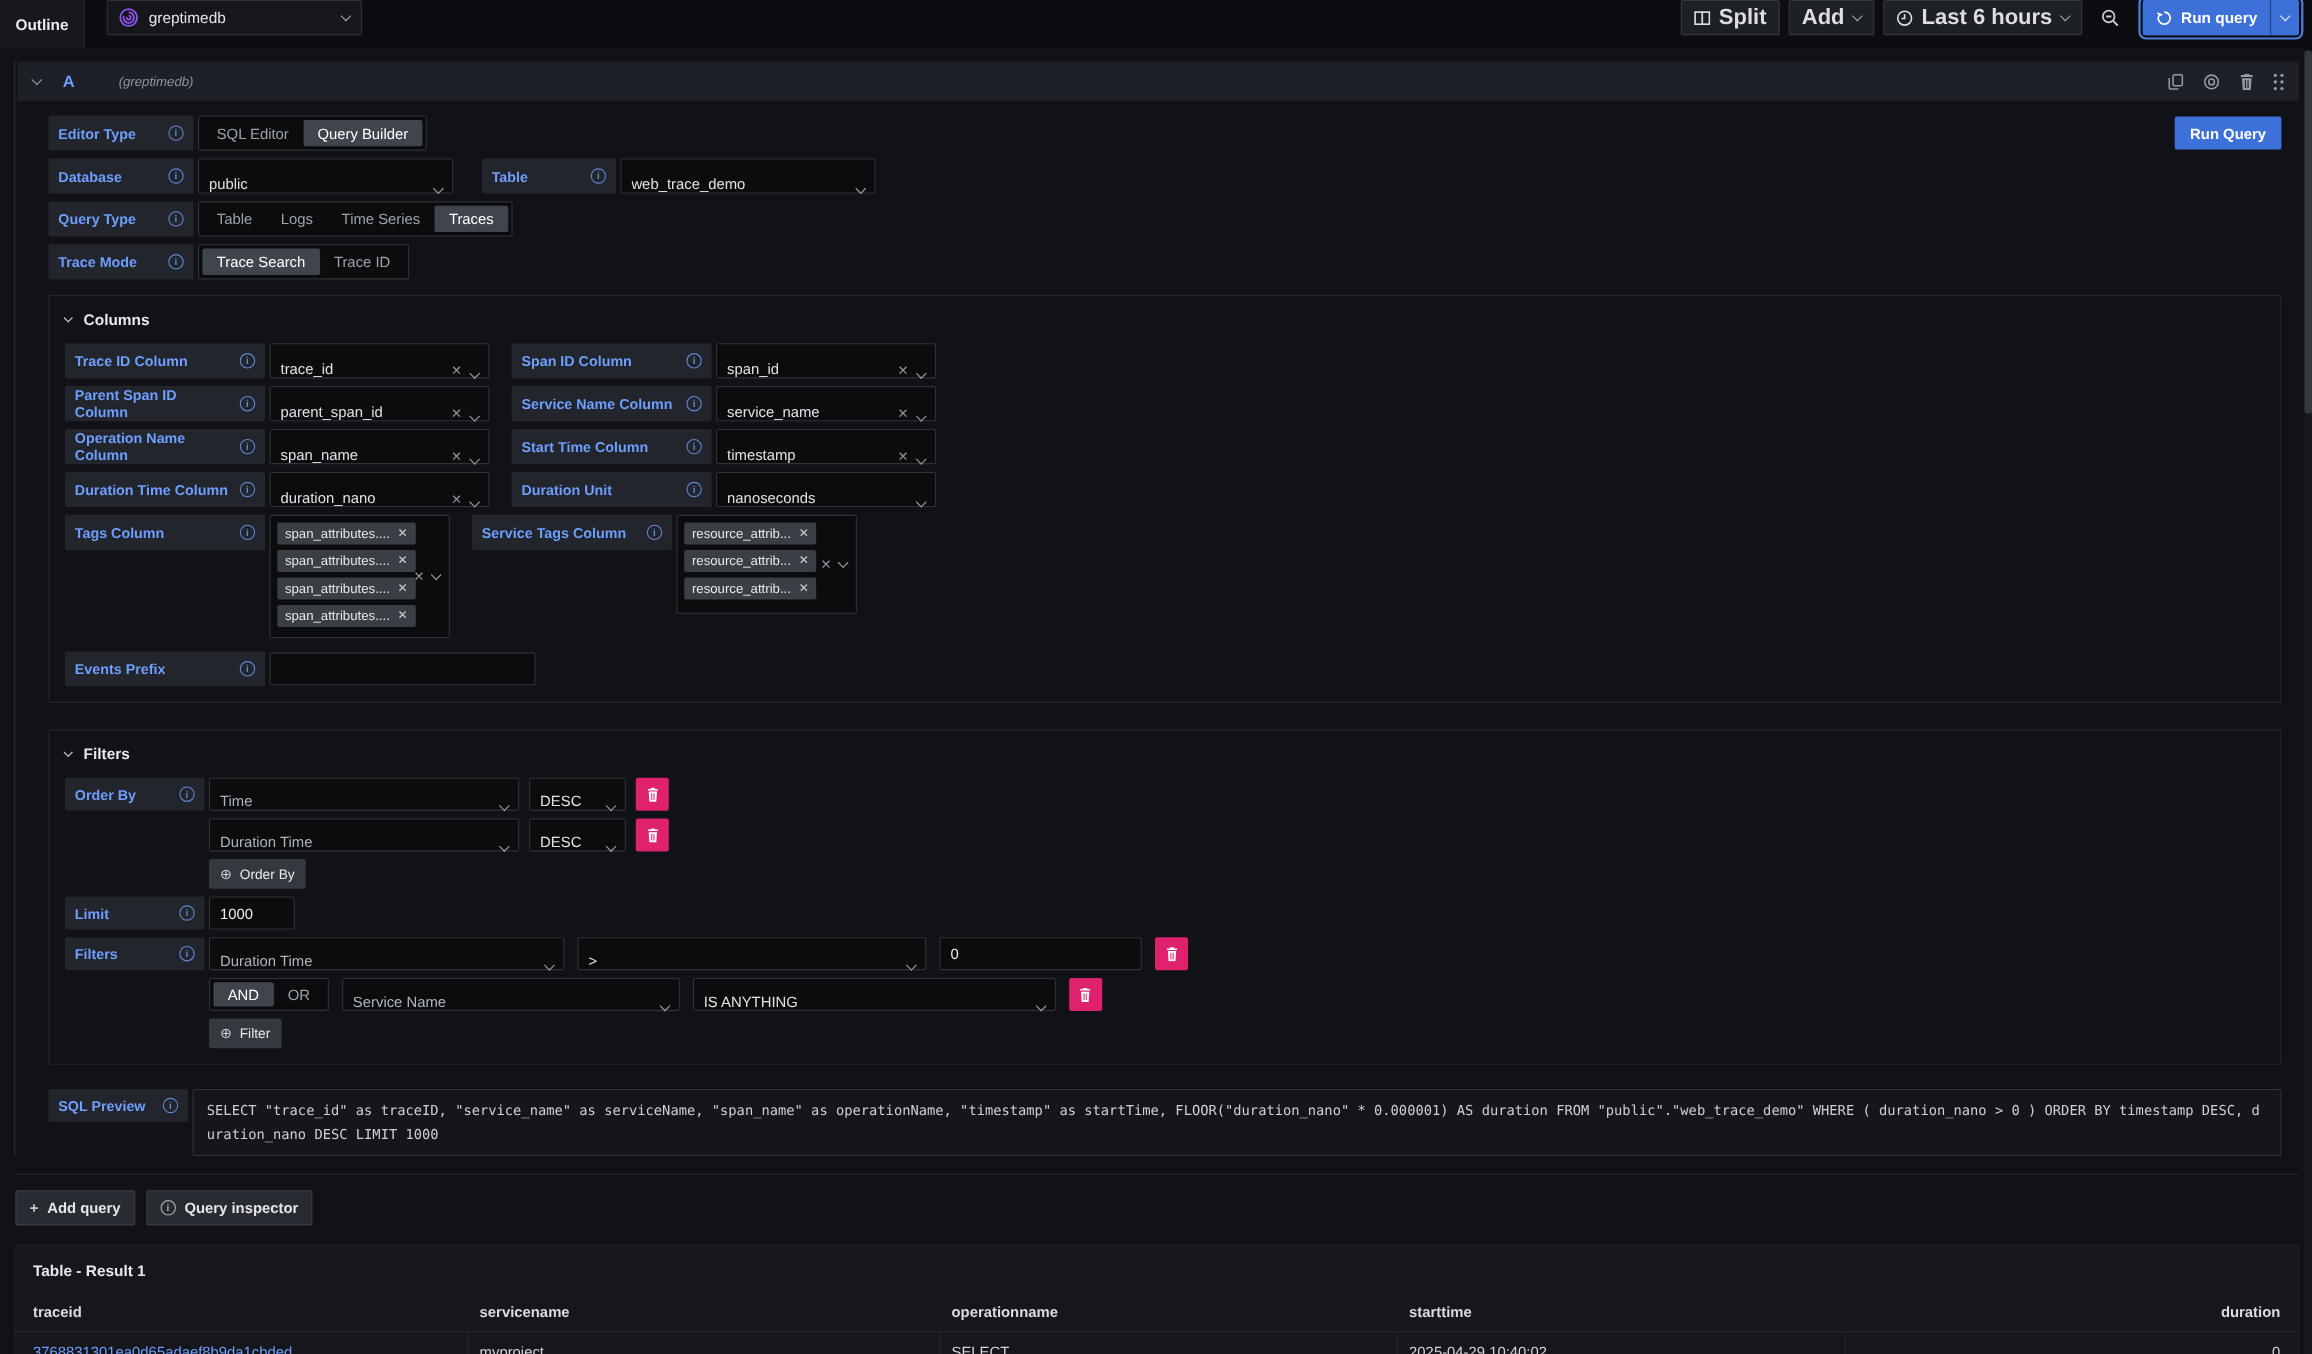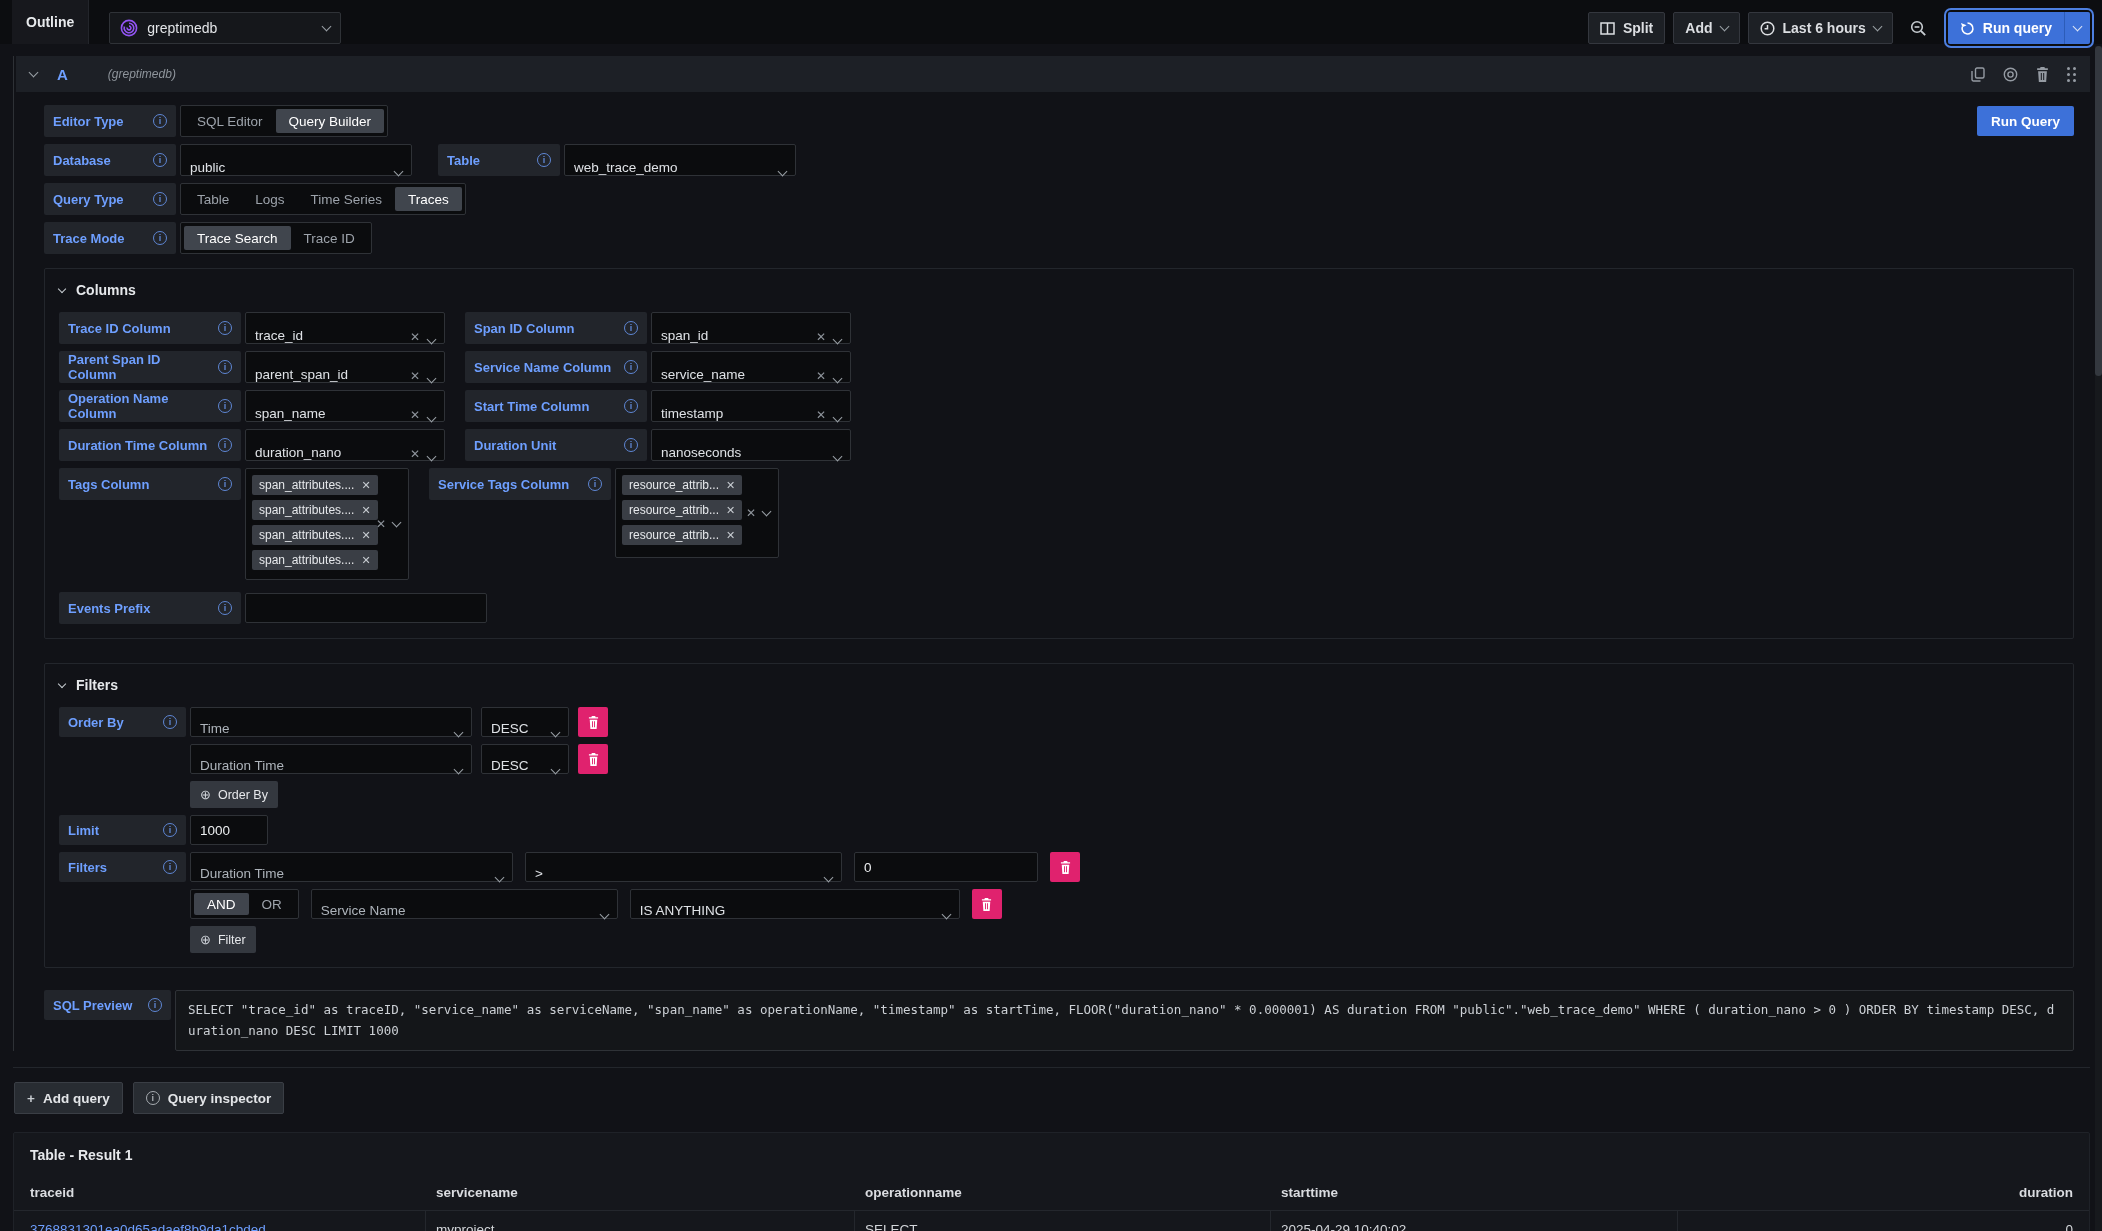--- a/index.html
+++ b/index.html
@@ -2,29 +2,29 @@
 <html><head>
 <meta charset="utf-8">
 <style>
   * { box-sizing: border-box; margin: 0; padding: 0; }
   html,body { width:2102px; height:1231px; }
   body {
     background:#111217; color:#d8dade; overflow:hidden; position:relative;
     font-family:"Liberation Sans", sans-serif; font-size:13px;
   }
   
-  .topbar { height:44px; background:#0c0d10; display:flex; align-items:flex-end; padding:0 12px 0 12px; gap:8px; }
+  .topbar { height:44px; background:#0c0d10; display:flex; align-items:flex-start; padding:0 12px 0 0; gap:8px; }
   .outline-btn { height:44px; display:flex; align-items:center; padding:0 14px; background:#17181d;
     color:#e8eaed; font-weight:700; font-size:14px; border-right:1px solid #23252b; cursor:pointer;}
   .ds-picker { height:32px; width:232px; margin-left:12px; display:flex; align-items:center; gap:9px;
     padding:0 10px; background:#15171b; border:1px solid #2f3237; border-radius:2px; cursor:pointer; }
   .ds-name { flex:1; font-size:14px; font-weight:500; color:#e3e5e8; }
   .tb-spacer { flex:1; }
   .tbtn { height:32px; display:inline-flex; align-items:center; gap:8px; padding:0 11px; background:#1d2025;
-    border:1px solid #34373e; border-radius:2px; color:#dcdee2; font-weight:600; font-size:14px;
+    border:1px solid #34373e; border-radius:2px; color:#dcdee2; font-weight:600; font-size:20px;
     font-family:inherit; cursor:pointer; }
   .tbtn.icon-only { padding:0 8px; border-color:transparent; background:transparent; }
   .run-query { display:inline-flex; margin-left:4px; border-radius:3px;
     box-shadow:0 0 0 2px #0c0d10, 0 0 0 4px #4d7fe0; }
   .rq-main { height:32px; display:inline-flex; align-items:center; gap:8px; padding:0 12px;
     background:#3d71d9; border:none; border-radius:2px 0 0 2px; color:#fff; font-weight:600; font-size:14px;
     font-family:inherit; cursor:pointer; }
   .rq-caret { width:26px; height:32px; background:#3d71d9; border:none; border-left:1px solid #2c5cb8;
     border-radius:0 2px 2px 0; display:flex; align-items:center; justify-content:center; cursor:pointer; }
   

